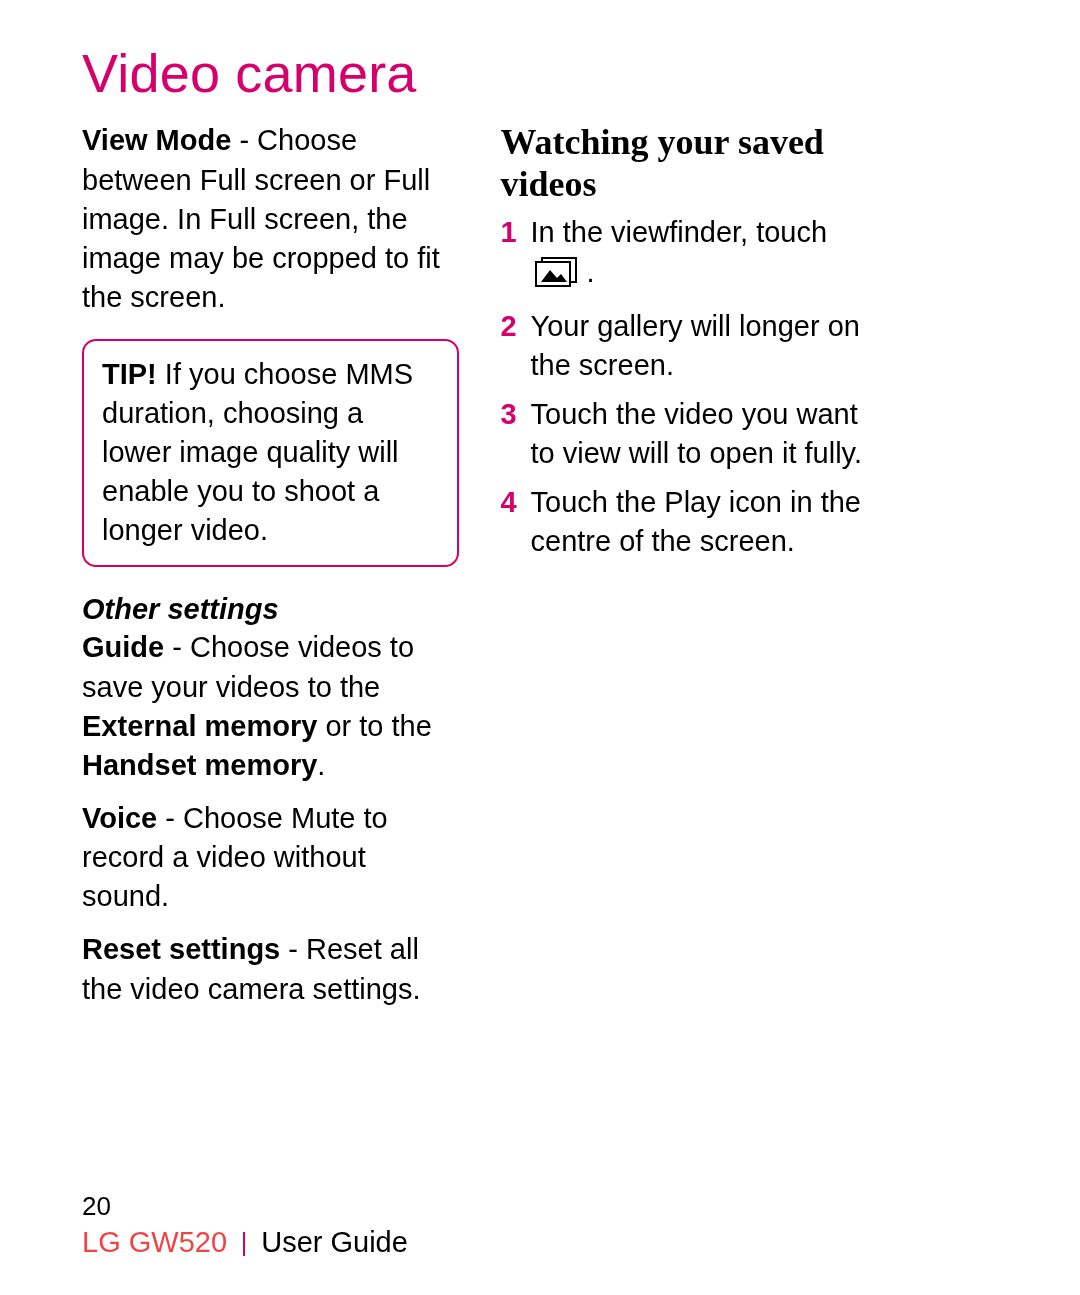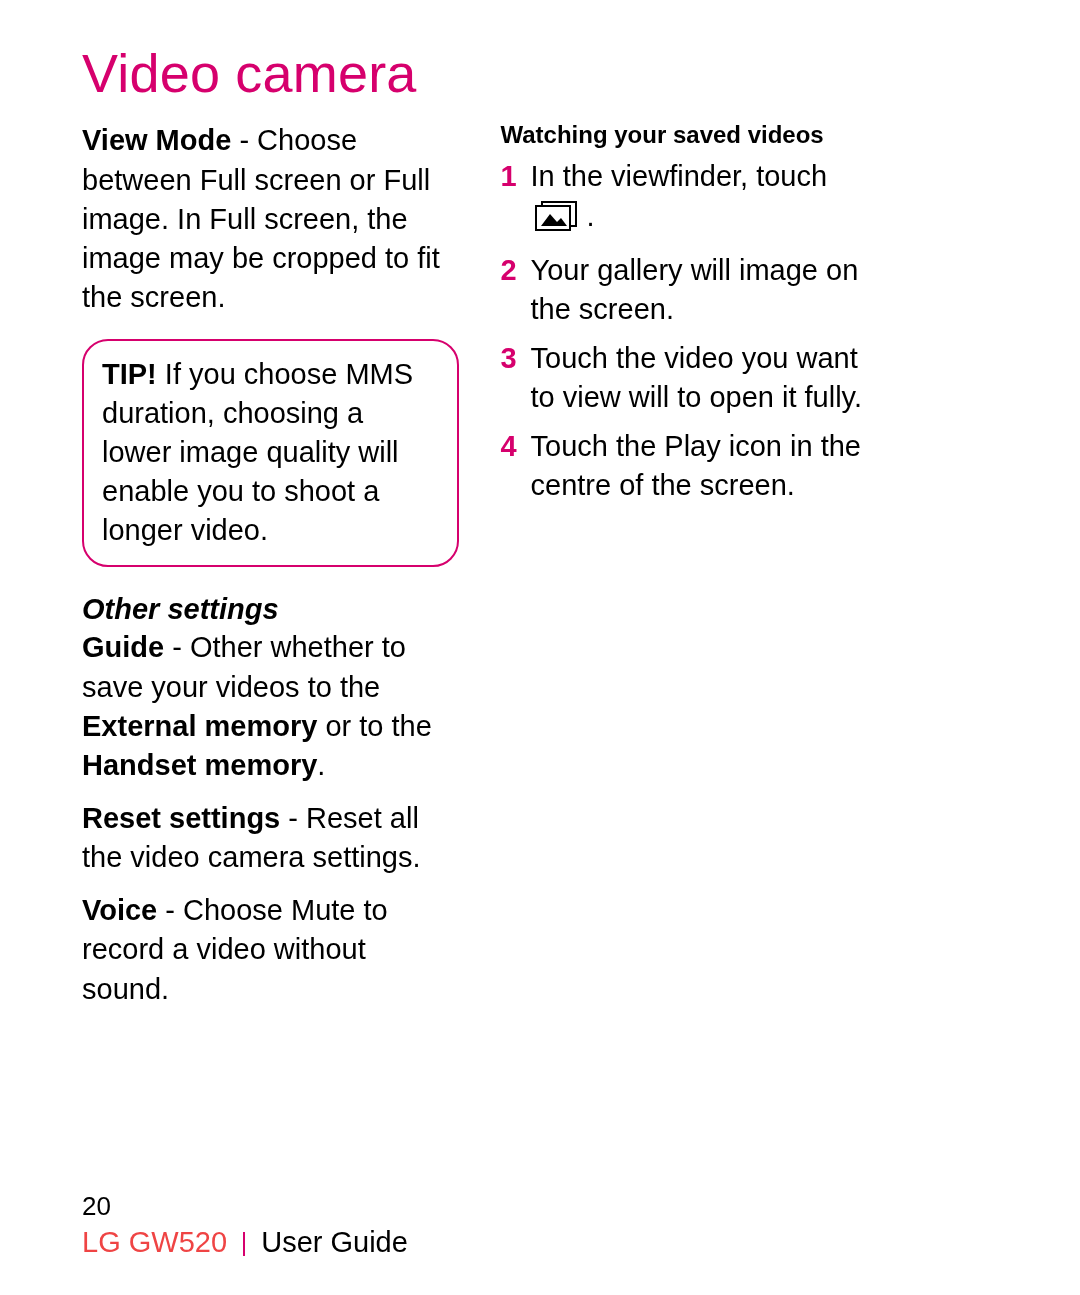--- a/index.html
+++ b/index.html
@@ -36,36 +36,37 @@
   .col {
     flex: 1 1 0;
   }
   .para {
     font-size: 29px;
     line-height: 1.35;
     margin: 0 0 14px 0;
   }
   .tip-box {
     border: 2px solid #d6006d;
-    border-radius: 26px;
+    border-radius: 14px;
     padding: 14px 18px 16px 18px;
     font-size: 29px;
     line-height: 1.34;
     margin: 22px 0 26px 0;
   }
   .subhead {
     font-size: 29px;
     font-weight: 700;
     margin: 6px 0 2px 0;
     font-style: italic;
   }
   .h2 {
-    font-size: 24px;
+    font-size: 36px;
     font-weight: 700;
     margin: 0 0 8px 0;
+    font-family: Liberation Serif, serif;
   }
   ol.steps {
     list-style: none;
     padding: 0;
     margin: 0;
     counter-reset: step;
   }
   ol.steps > li {
     font-size: 29px;
     line-height: 1.35;
@@ -124,48 +125,48 @@
         <b>View Mode</b><span> - Choose between Full screen or Full image. In Full screen, the image may be cropped to fit the screen.</span>
       </p>
 
       <div class="tip-box">
         <b>TIP!</b><span> If you choose MMS duration, choosing a lower image quality will enable you to shoot a longer video.</span>
       </div>
 
       <p class="subhead">Other settings</p>
 
       <p class="para">
-        <b>Guide</b><span> - Other whether to save your videos to the </span><b>External memory</b><span> or to the </span><b>Handset memory</b><span>.</span>
+        <b>Guide</b><span> - Choose videos to save your videos to the </span><b>External memory</b><span> or to the </span><b>Handset memory</b><span>.</span>
+      </p>
+
+      <p class="para">
+        <b>Voice</b><span> - Choose Mute to record a video without sound.</span>
       </p>
 
       <p class="para">
         <b>Reset settings</b><span> - Reset all the video camera settings.</span>
-      </p>
-
-      <p class="para">
-        <b>Voice</b><span> - Choose Mute to record a video without sound.</span>
       </p>
     </div>
 
     <div class="col">
       <p class="h2">Watching your saved videos</p>
       <ol class="steps">
         <li>
           <span class="num">1</span>
           <span>In the viewfinder, touch </span><span class="gallery-icon">
             <svg width="42" height="30" viewBox="0 0 42 30">
               <rect x="7" y="1" width="34" height="24" fill="none" stroke="#000" stroke-width="2"></rect>
               <rect x="1" y="5" width="34" height="24" fill="#fff" stroke="#000" stroke-width="2"></rect>
               <polygon points="6,25 15,13 22,21 26,17 32,25" fill="#000"></polygon>
             </svg>
           </span><span> .</span>
         </li>
         <li>
           <span class="num">2</span>
-          <span>Your gallery will image on the screen.</span>
+          <span>Your gallery will longer on the screen.</span>
         </li>
         <li>
           <span class="num">3</span>
           <span>Touch the video you want to view will to open it fully.</span>
         </li>
         <li>
           <span class="num">4</span>
           <span>Touch the Play icon in the centre of the screen.</span>
         </li>
       </ol>

